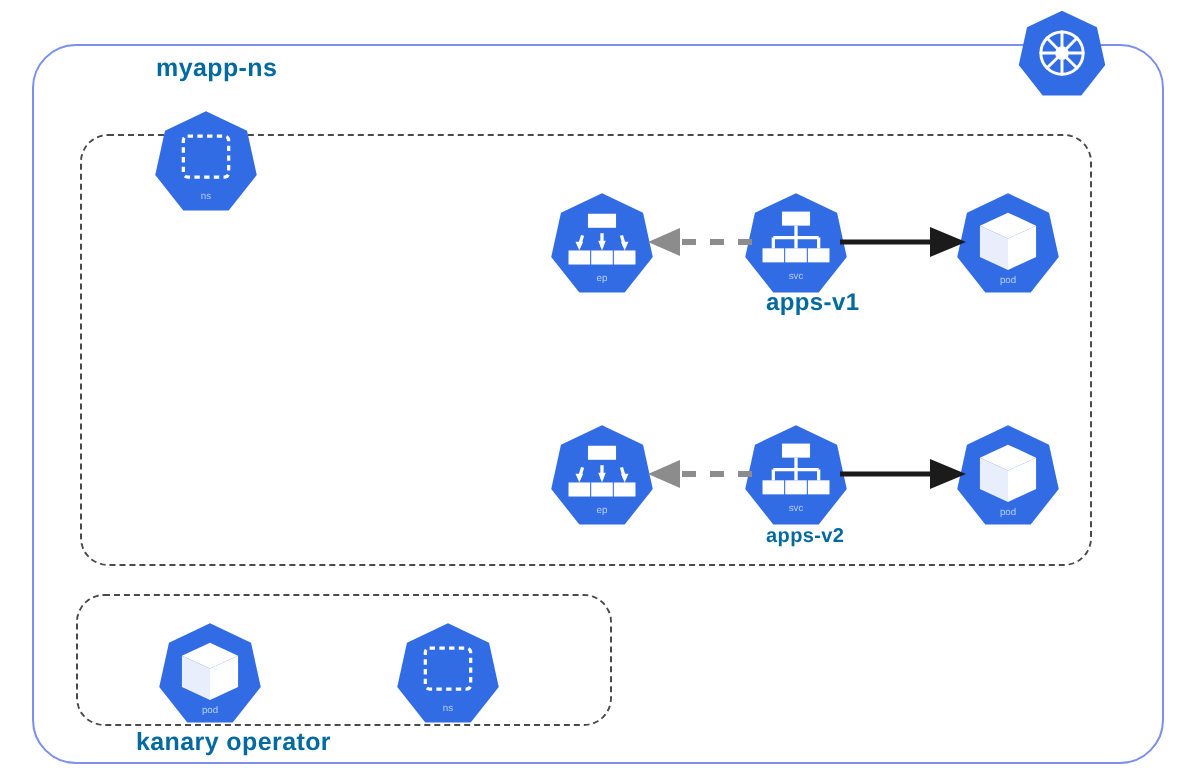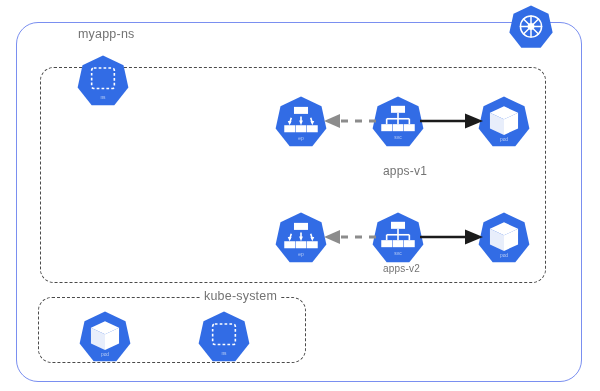--- a/index.html
+++ b/index.html
@@ -43,33 +43,33 @@
   }
   #kube-system-box {
     left: 38px;
     top: 297px;
     width: 268px;
     height: 66px;
   }
   
   .label {
     position: absolute;
-    font-weight: normal;
-    color: #737373;
+    font-weight: bold;
+    color: #0369a1;
     white-space: nowrap;
     letter-spacing: 0.2px;
   }
   .label-onborder {
     background: #ffffff;
     padding: 0 4px;
   }
   #label-myapp-ns { left: 78px; top: 27px; font-size: 12.5px; }
   #label-kube-system { left: 200px; top: 289px; font-size: 12.5px; }
   #label-kanary-operator { left: 64px; top: 364px; font-size: 12.5px; }
-  #label-apps-v1 { left: 383px; top: 164px; font-size: 12px; }
+  #label-apps-v1 { left: 383px; top: 144px; font-size: 12px; }
   #label-apps-v2 { left: 383px; top: 263px; font-size: 10px; }
 
   
   .k8s-icon {
     position: absolute;
     width: 54px;
     height: 54px;
   }
   .k8s-icon svg { display: block; width: 100%; height: 100%; overflow: visible; }
   .k8s-icon .badge-name {
@@ -132,21 +132,21 @@
         <line x1="66.3" y1="32.7" x2="55.3" y2="43.7"></line>
         <line x1="44.7" y1="54.3" x2="33.7" y2="65.3"></line>
       </g>
     </svg>
   </div>
 
   <div class="ns-box" id="myapp-ns-box"></div>
   <div class="label" id="label-myapp-ns">myapp-ns</div>
 
   <div class="ns-box" id="kube-system-box"></div>
-  <div class="label label-onborder" id="label-kube-system">kube-system</div>
+  <div class="label label-onborder" id="label-kanary-operator">kanary operator</div>
 
   <div class="k8s-icon" id="icon-ns-myapp">
     <svg viewBox="0 0 100 100">
       <polygon points="50,3 88,21 97,62 71,95 29,95 3,62 12,21" fill="#326CE5"></polygon>
       <rect x="29" y="26" width="42" height="38" rx="4" fill="none" stroke="#ffffff" stroke-width="3" stroke-dasharray="5 4"></rect>
       <text class="badge-name" x="50" y="84" text-anchor="middle">ns</text>
     </svg>
   </div>
 
   <div class="k8s-icon" id="icon-ep-v1">

